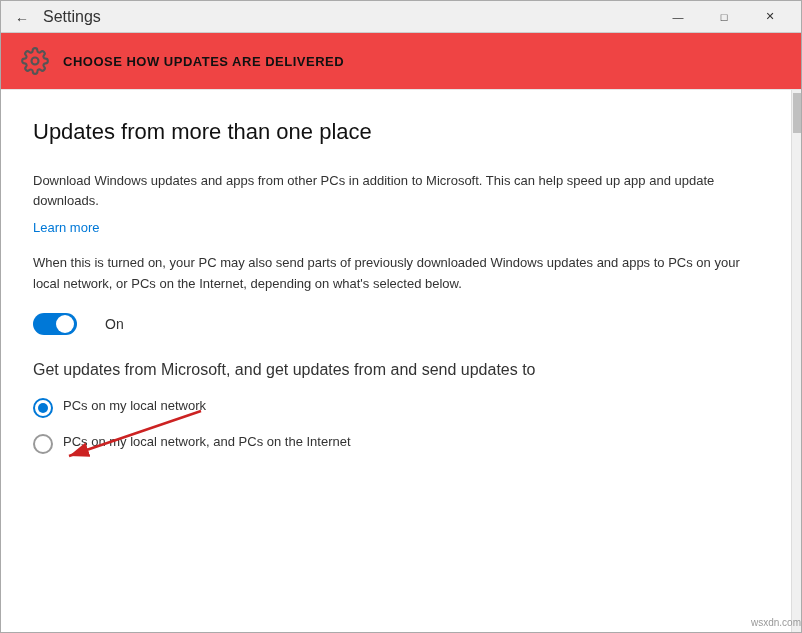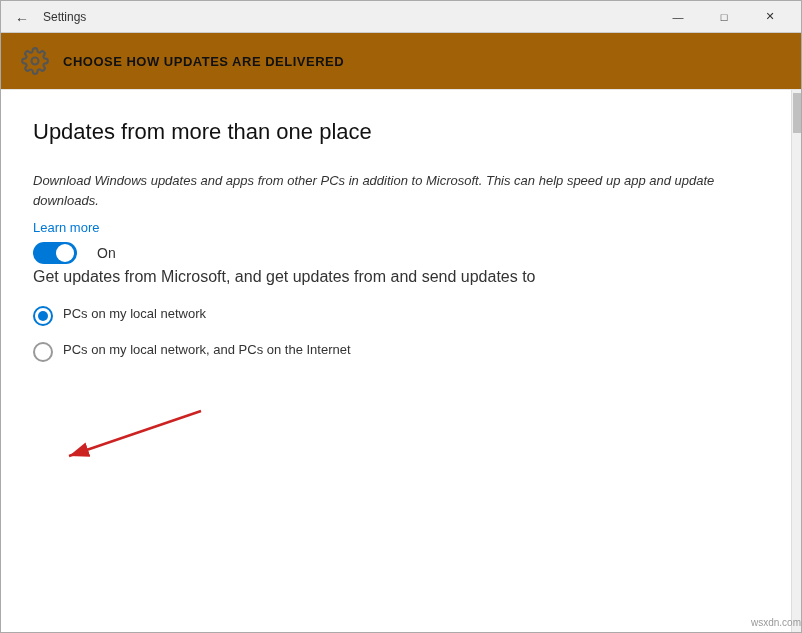--- a/index.html
+++ b/index.html
@@ -50,21 +50,21 @@
       border: none;
       cursor: pointer;
       font-size: 14px;
       color: #333;
       display: flex;
       align-items: center;
       padding: 2px 6px;
     }
 
     .title-bar-title {
-      font-size: 12px;
+      font-size: 16px;
       color: #333;
     }
 
     .window-controls {
       display: flex;
       gap: 0;
     }
 
     .win-btn {
       width: 46px;
@@ -73,21 +73,21 @@
       background: none;
       cursor: pointer;
       font-size: 11px;
       color: #333;
       display: flex;
       align-items: center;
       justify-content: center;
     }
 
     .header-bar {
-      background: #a16207;
+      background: #ef4444;
       padding: 14px 20px;
       display: flex;
       align-items: center;
       gap: 14px;
       border-bottom: 1px solid #e5e5e5;
       flex-shrink: 0;
     }
 
     .gear-icon {
       width: 28px;
@@ -138,43 +138,43 @@
       color: #111;
       margin-bottom: 24px;
       line-height: 1.3;
     }
 
     .description {
       font-size: 13px;
       color: #333;
       line-height: 1.6;
       margin-bottom: 6px;
-      font-style: italic;
     }
 
     .learn-more {
       color: #0078d7;
       font-size: 13px;
       text-decoration: none;
       cursor: pointer;
       display: inline-block;
-      margin-bottom: 7px;
+      margin-bottom: 18px;
     }
 
     .description-2 {
       font-size: 13px;
       color: #333;
       line-height: 1.6;
       margin-bottom: 18px;
     }
 
     .toggle-row {
       display: flex;
       align-items: center;
-      gap: 20px;
+      gap: 28px;
+      margin-bottom: 22px;
     }
 
     .toggle-switch {
       width: 44px;
       height: 22px;
       background: #0078d7;
       border-radius: 11px;
       position: relative;
       cursor: pointer;
       flex-shrink: 0;
@@ -286,20 +286,21 @@
     <span class="header-title">CHOOSE HOW UPDATES ARE DELIVERED</span>
   </div>
 
   <div class="content-area">
     <div class="main-content">
       <h1 class="main-heading">Updates from more than one place</h1>
 
       <p class="description">Download Windows updates and apps from other PCs in addition to Microsoft. This can help speed up app and update downloads.</p>
       <a class="learn-more" href="#">Learn more</a>
 
+      <p class="description-2">When this is turned on, your PC may also send parts of previously downloaded Windows updates and apps to PCs on your local network, or PCs on the Internet, depending on what's selected below.</p>
 
       <div class="toggle-row">
         <div class="toggle-switch">
           <div class="toggle-thumb"></div>
         </div>
         <span class="toggle-label">On</span>
       </div>
 
       <p class="section-desc">Get updates from Microsoft, and get updates from and send updates to</p>
 

